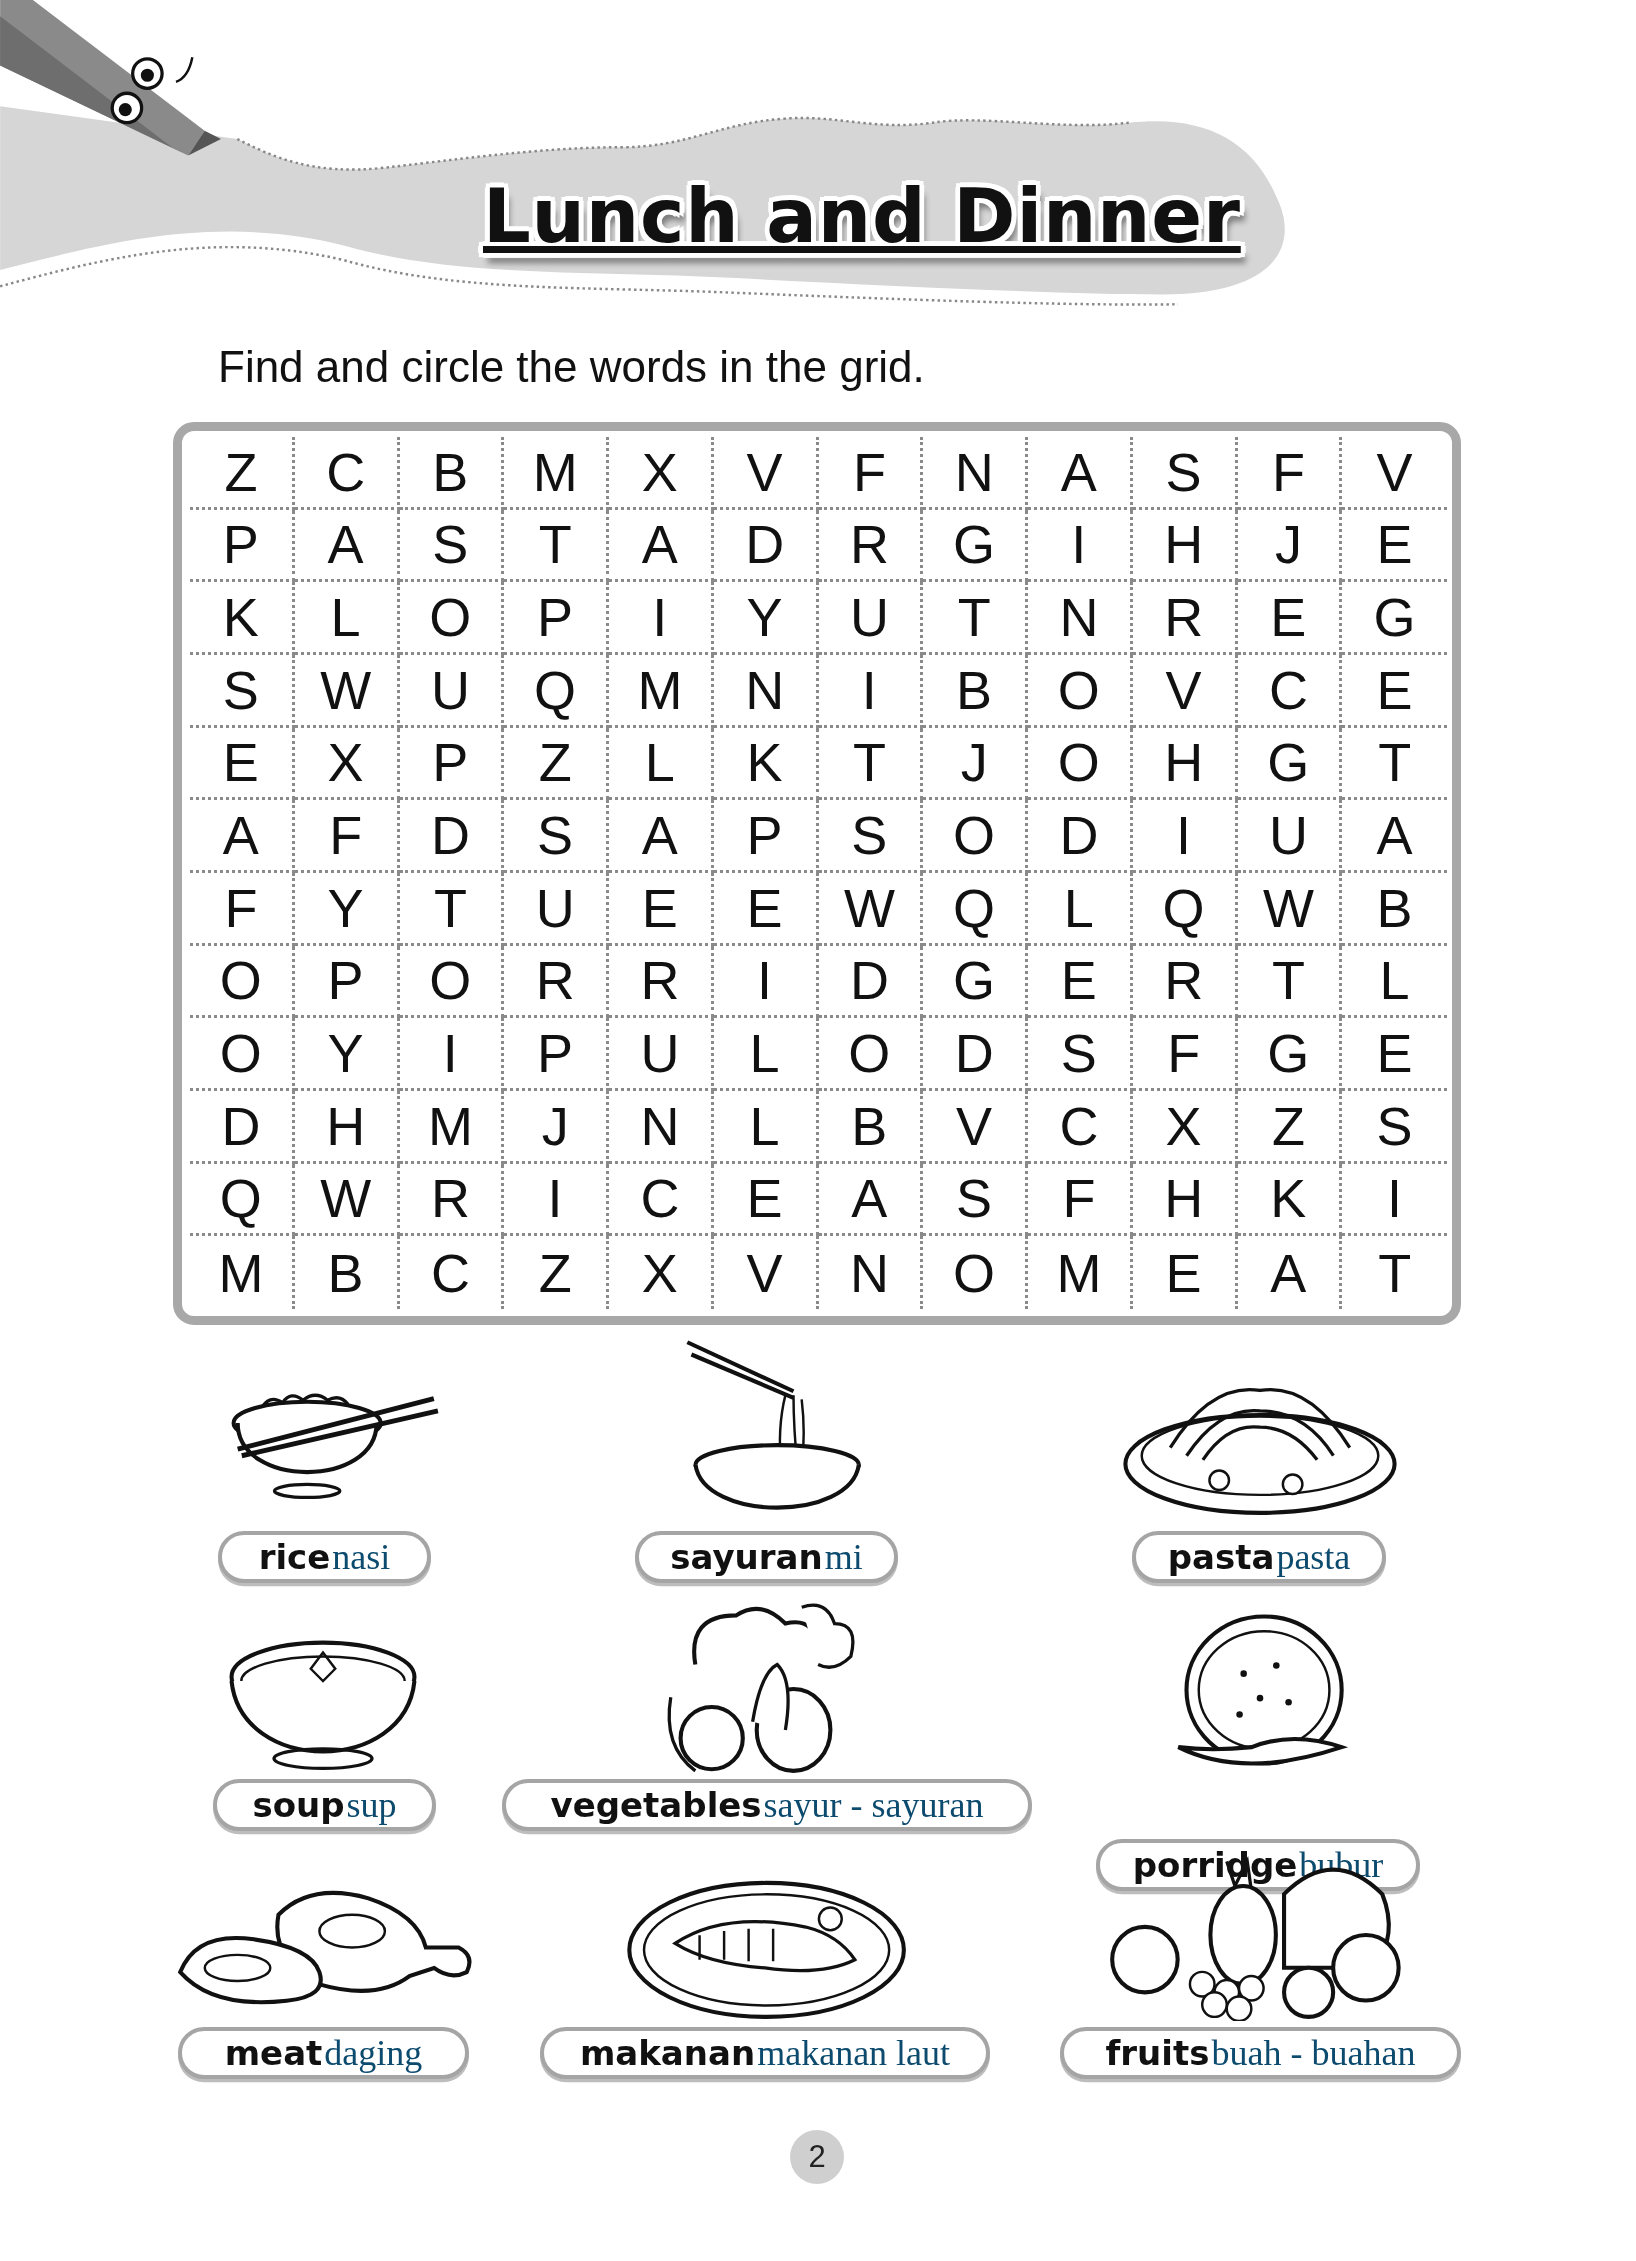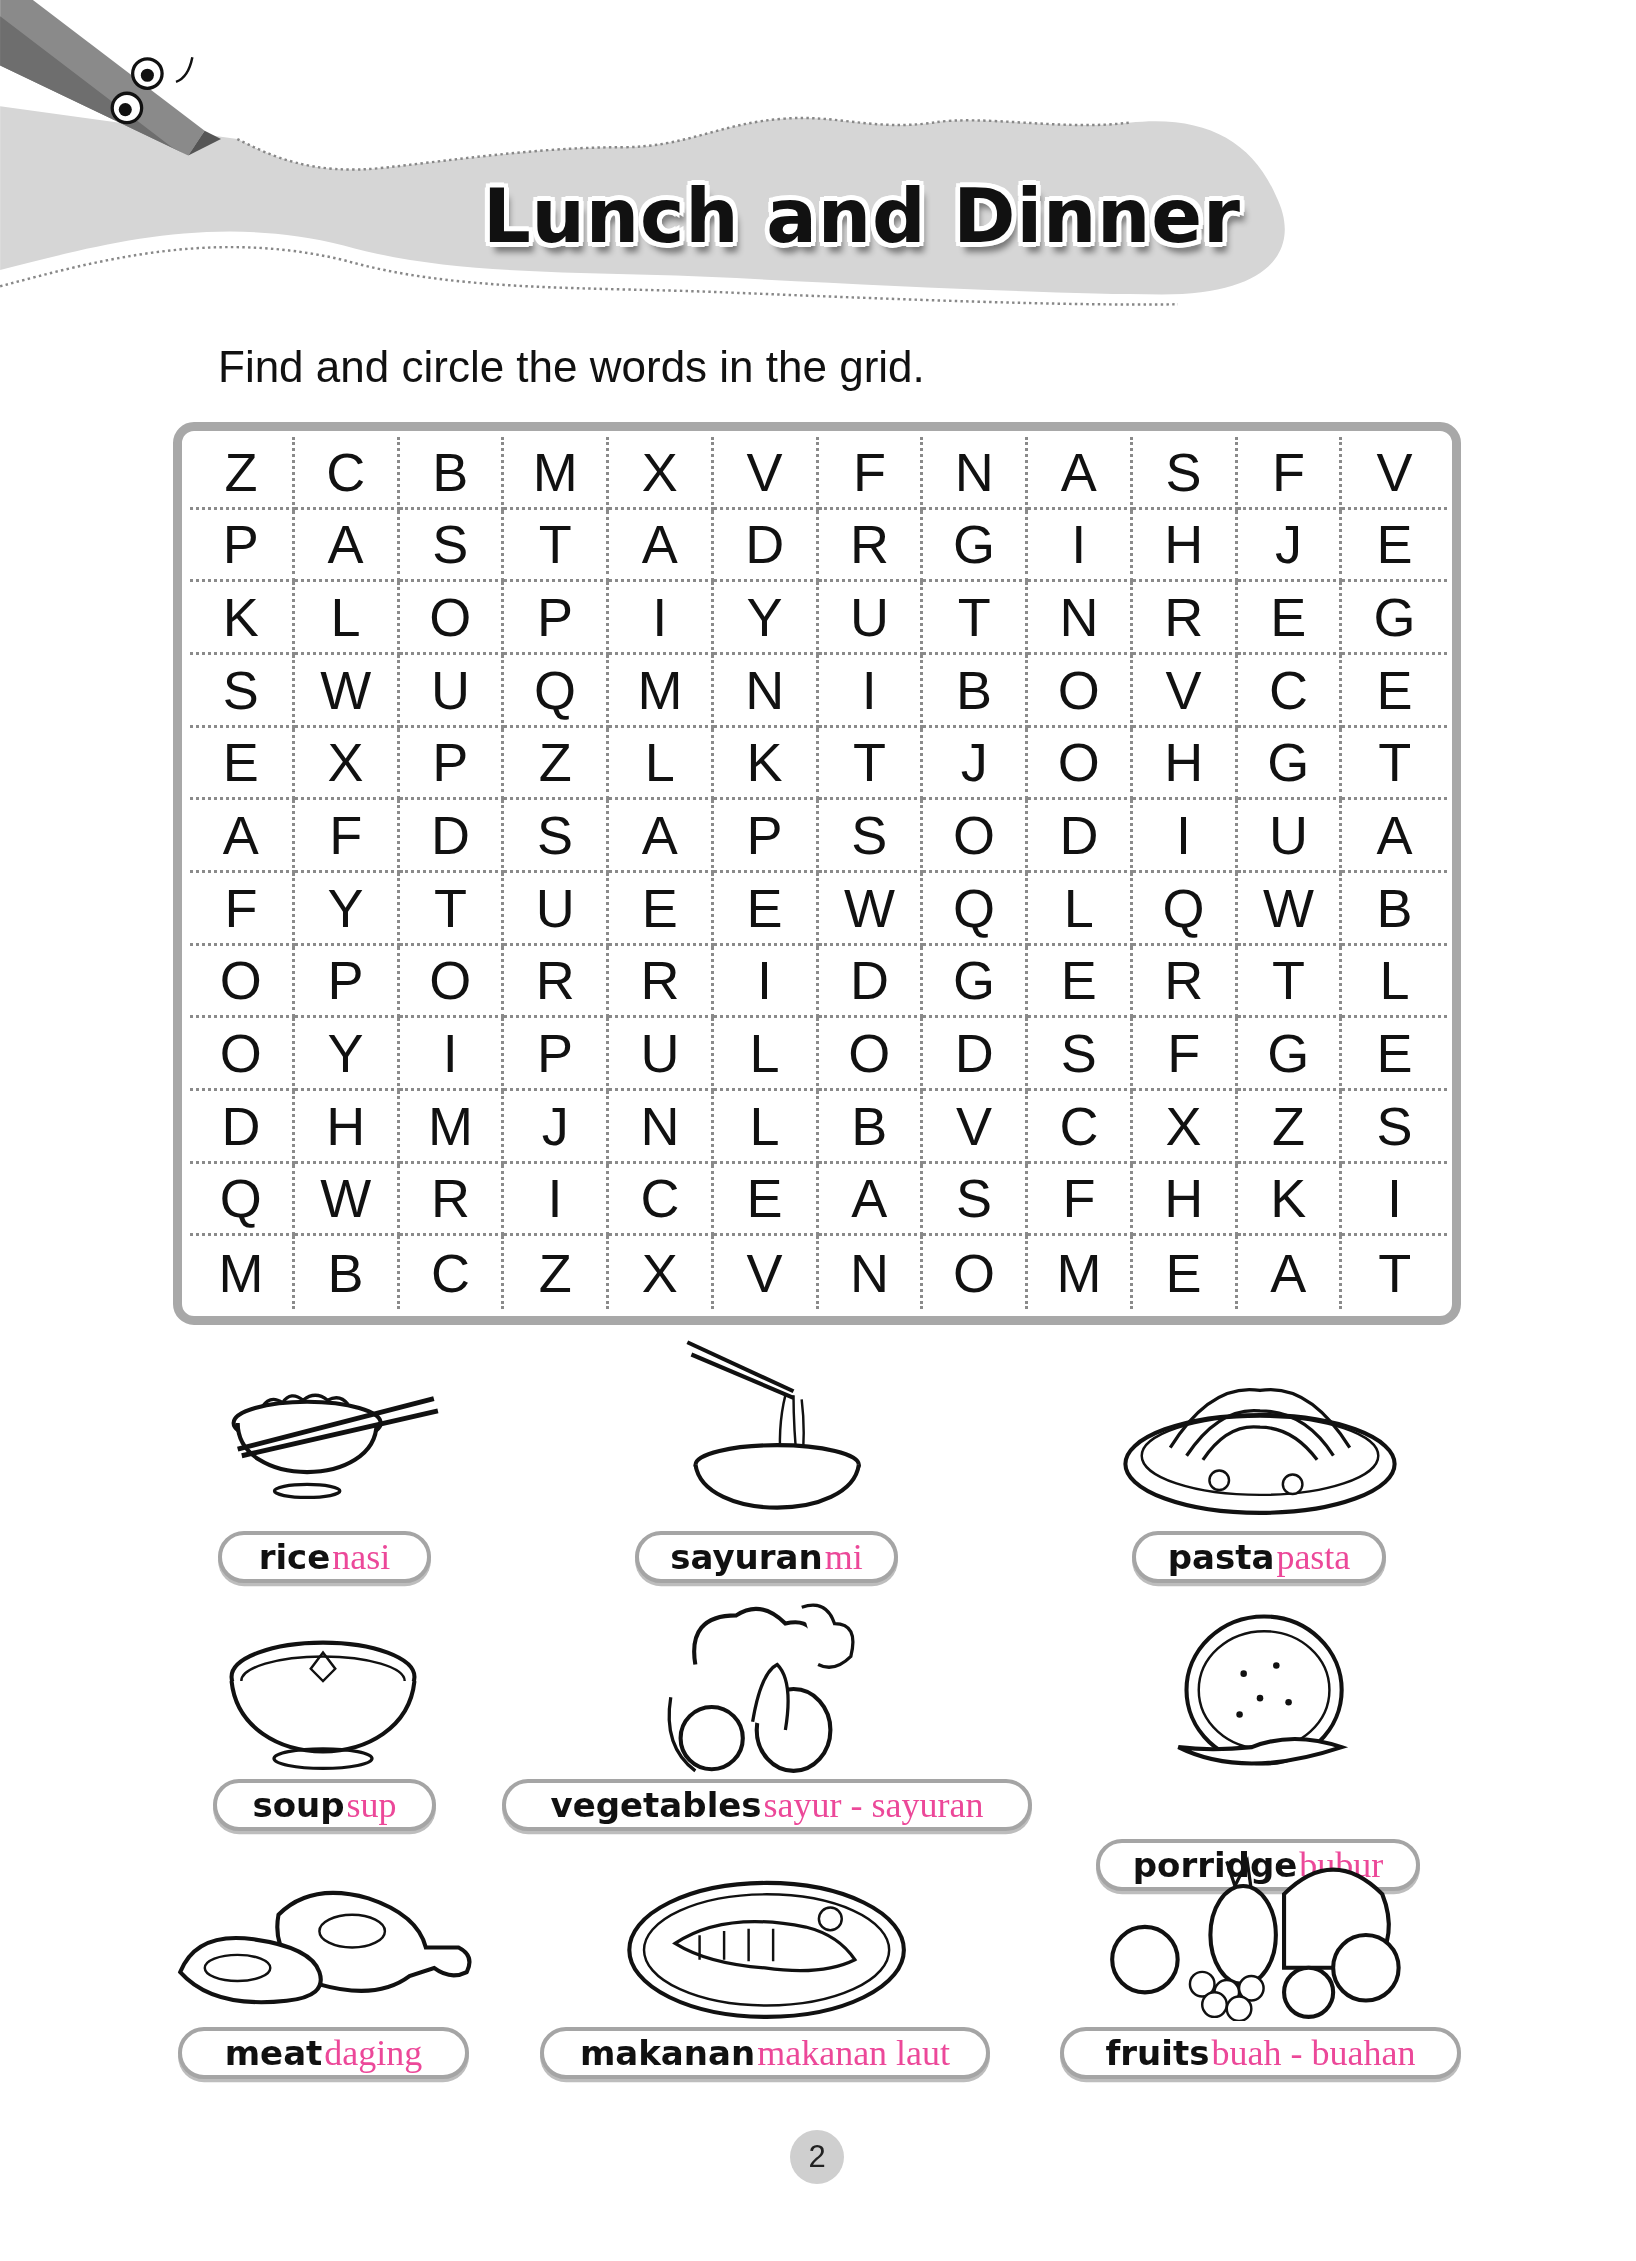--- a/index.html
+++ b/index.html
@@ -1,30 +1,30 @@
 <!DOCTYPE html>
 <html style="font-size:13px"><head>
 <meta charset="utf-8">
 <style>
   html,body{margin:0;padding:0;background:#fff;}
   body{width:1636px;height:2261px;position:relative;overflow:hidden;font-family:"Liberation Sans",sans-serif;color:#111;}
   .banner{position:absolute;left:0;top:0;width:1309px;height:319px;}
   .title{position:absolute;left:483px;top:172px;font-family:"DejaVu Sans",sans-serif;font-weight:bold;font-size:75px;letter-spacing:0.8px;color:#111;
-    text-shadow:0 0 0 #fff,-4.1px -4.1px 0 #fff,4.1px -4.1px 0 #fff,-4.1px 4.1px 0 #fff,4.1px 4.1px 0 #fff,0 4.9px 0 #fff,4.9px 0 0 #fff,-4.9px 0 0 #fff,0 -4.9px 0 #fff,4.9px 9.8px 6.5px rgba(0,0,0,.45);}
+    text-shadow:0 0 0 #fff,-4.1px -4.1px 0 #fff,4.1px -4.1px 0 #fff,-4.1px 4.1px 0 #fff,4.1px 4.1px 0 #fff,0 4.9px 0 #fff,4.9px 0 0 #fff,-4.9px 0 0 #fff,0 -4.9px 0 #fff,4.9px 9.8px 6.5px rgba(0,0,0,.45);text-decoration:underline;}
   .instruction{position:absolute;left:192px;top:342px;font-size:44px;color:#111;margin-left:26px;}
   .grid-frame{position:absolute;left:173px;top:422px;width:1288px;height:903px;border:9.8px solid #a8a8a8;border-radius:21px;box-sizing:border-box;background:#fff;}
   .grid{position:absolute;left:190px;top:437px;width:1257px;height:872px;display:grid;grid-template-columns:repeat(12,1fr);grid-template-rows:repeat(12,1fr);}
   .cell{display:flex;align-items:center;justify-content:center;font-size:54px;color:#111;box-sizing:border-box;
     border-right:3.3px dotted #8a8a8a;border-bottom:3.3px dotted #8a8a8a;}
   .cell.lastcol{border-right:none;}
   .cell.lastrow{border-bottom:none;}
   .pic{position:absolute;}
   .pill{position:absolute;height:52px;border:4.1px solid #a5a5a5;border-radius:28px;background:#fff;box-sizing:border-box;display:flex;align-items:center;justify-content:center;gap:2px;white-space:nowrap;box-shadow:0 3.3px 0 #bdbdbd;}
   .en{font-family:"DejaVu Sans",sans-serif;font-weight:bold;font-size:34px;color:#111;}
-  .ms{font-family:"Liberation Serif",serif;font-size:36px;color:#ec4899;}
+  .ms{font-family:"Liberation Serif",serif;font-size:36px;color:#0c4a6e;}
   .pagenum{position:absolute;left:790px;top:2130px;width:54px;height:54px;border-radius:50%;background:#cfcfcf;display:flex;align-items:center;justify-content:center;font-size:31px;color:#222;}
 </style>
 </head>
 <body>
 
 <svg class="banner" viewBox="0 0 1600 390">
   <path d="M0,330 C120,300 260,260 420,300 C560,340 720,330 900,340 C1100,350 1300,360 1420,360 C1560,360 1590,300 1560,240 C1530,170 1470,140 1380,150 C1300,160 1200,140 1140,150 C1070,160 1020,140 960,145 C880,150 840,180 760,180 C660,180 560,195 470,205 C380,215 330,190 290,170 L0,130 Z" fill="#d6d6d6"></path>
   <path d="M290,170 C330,190 380,215 470,205 C560,195 660,180 760,180 C840,180 880,150 960,145 C1020,140 1070,160 1140,150 C1200,140 1300,160 1380,150" fill="none" stroke="#888" stroke-width="3" stroke-dasharray="3,4"></path>
   <path d="M0,350 C120,318 260,280 420,318 C560,358 720,350 900,358 C1100,366 1300,374 1440,372" fill="none" stroke="#888" stroke-width="3" stroke-dasharray="3,4"></path>
   <g>

